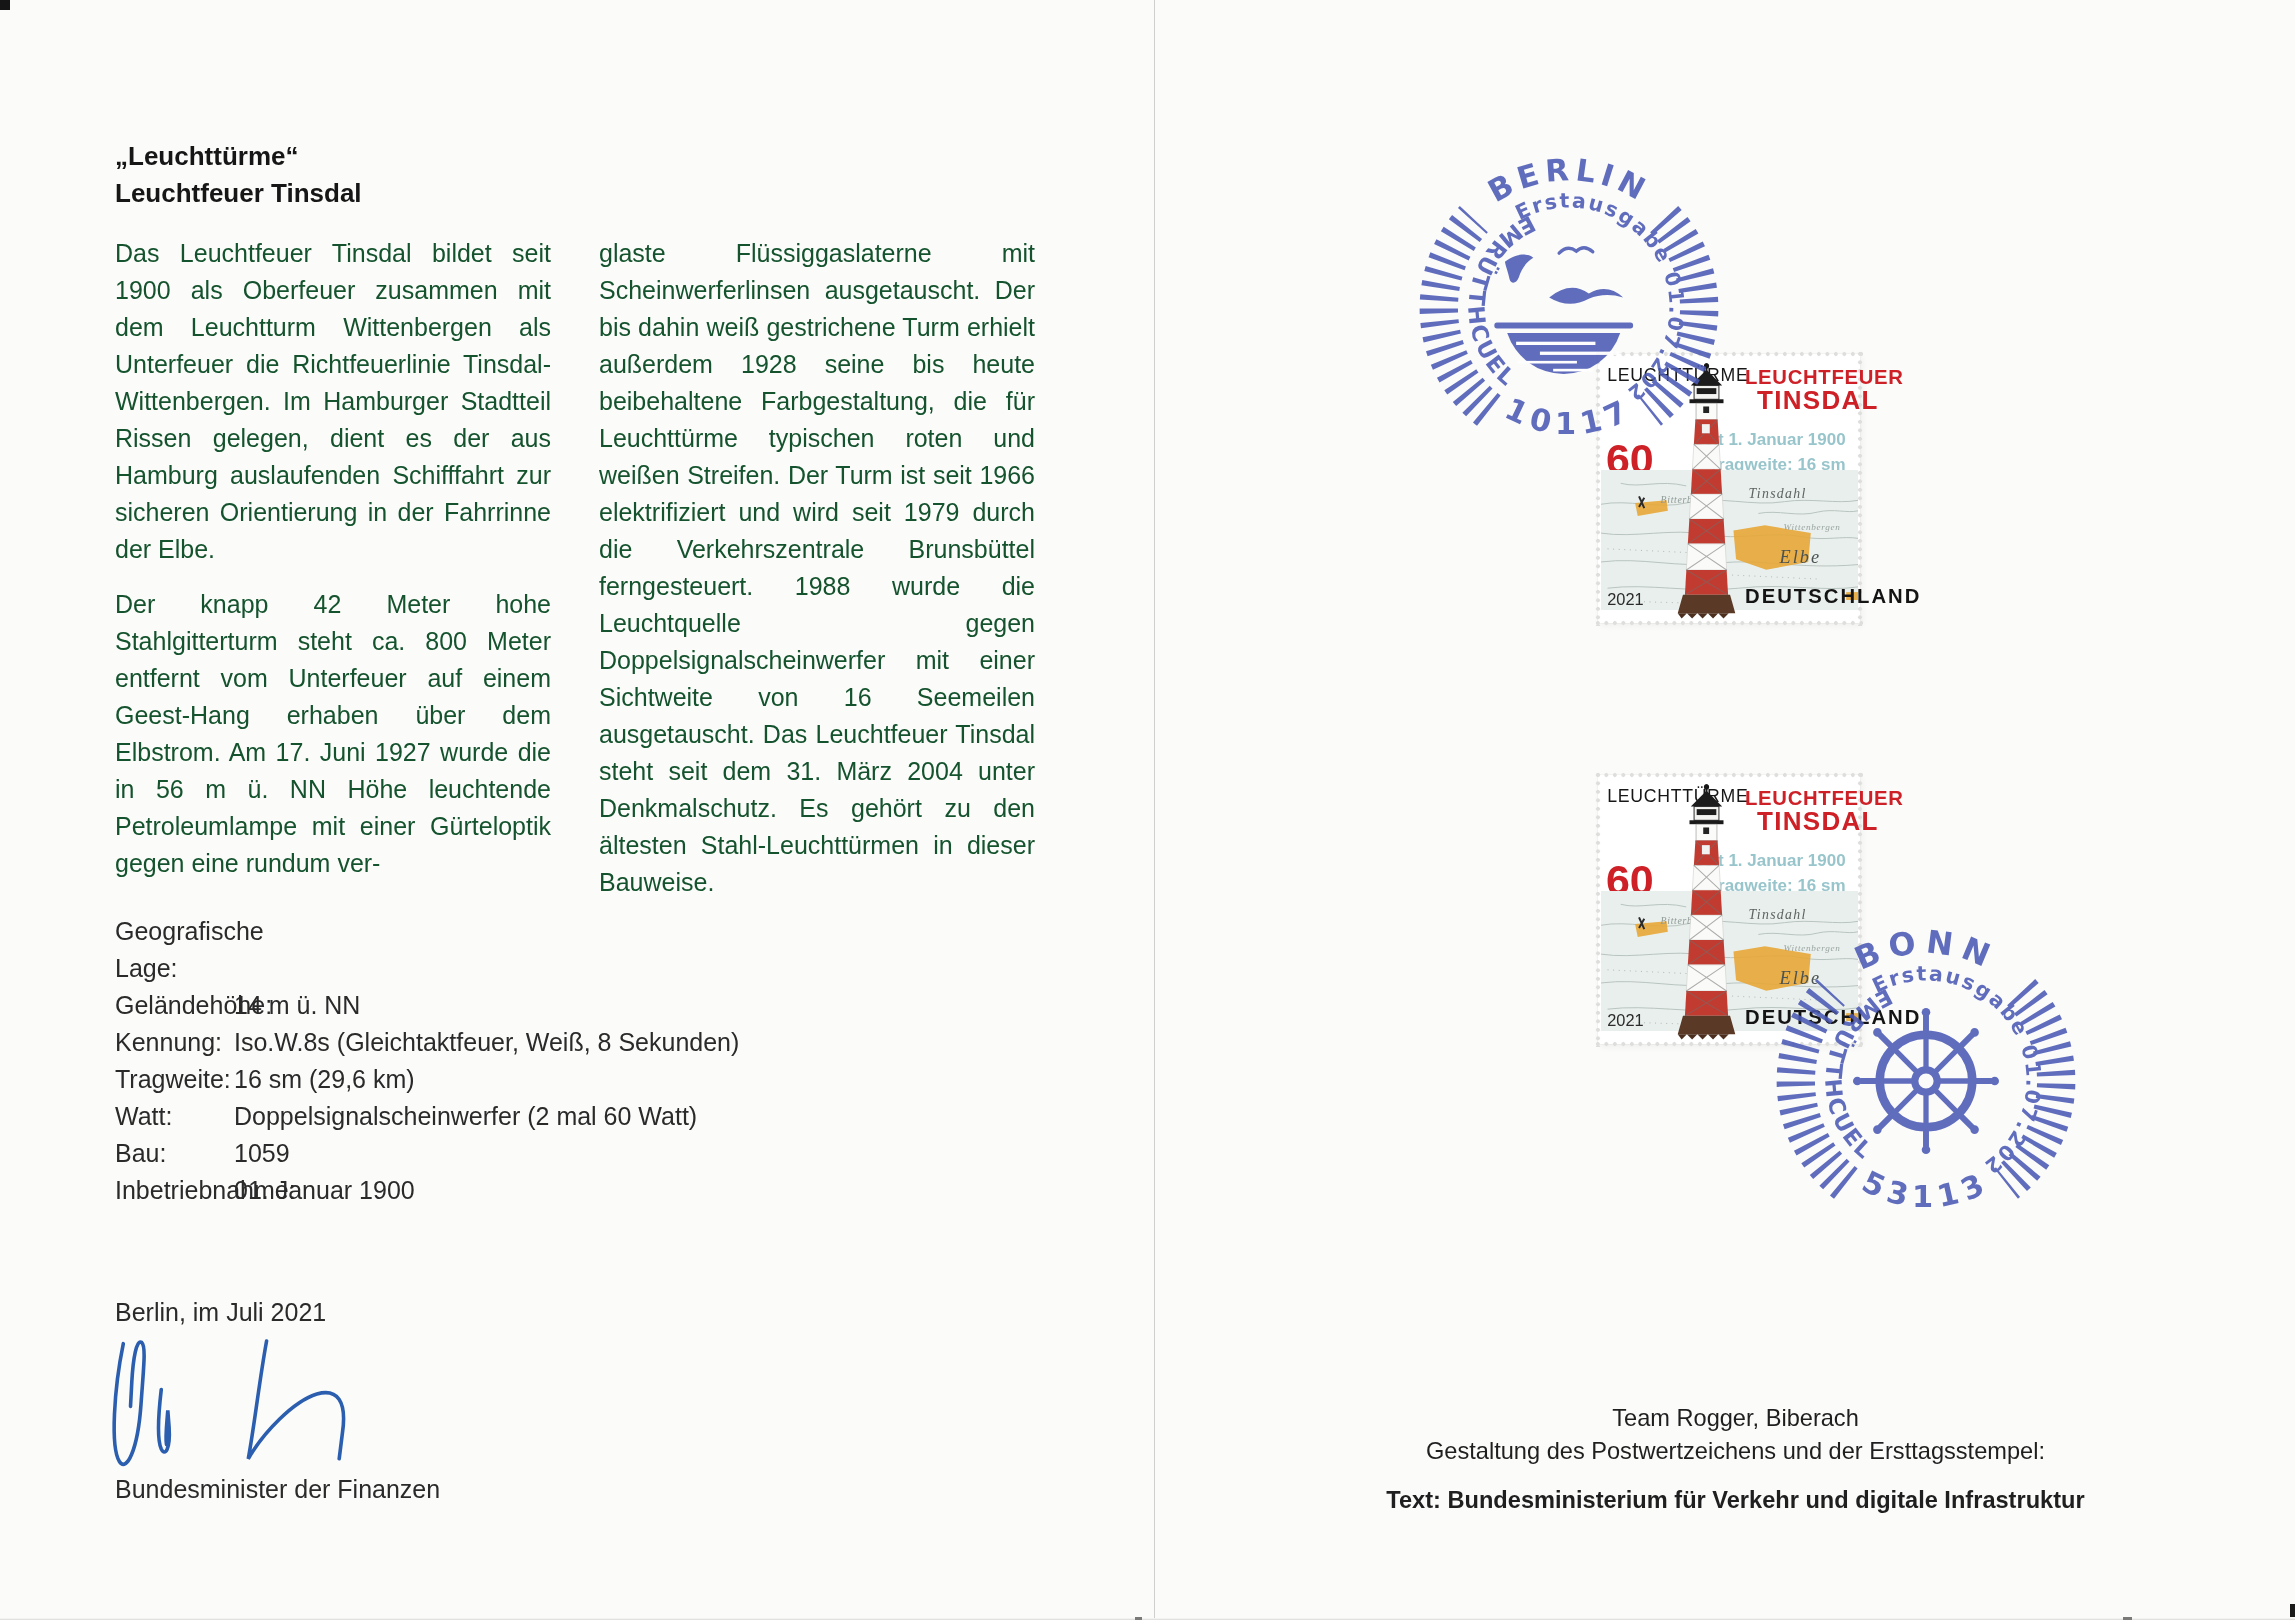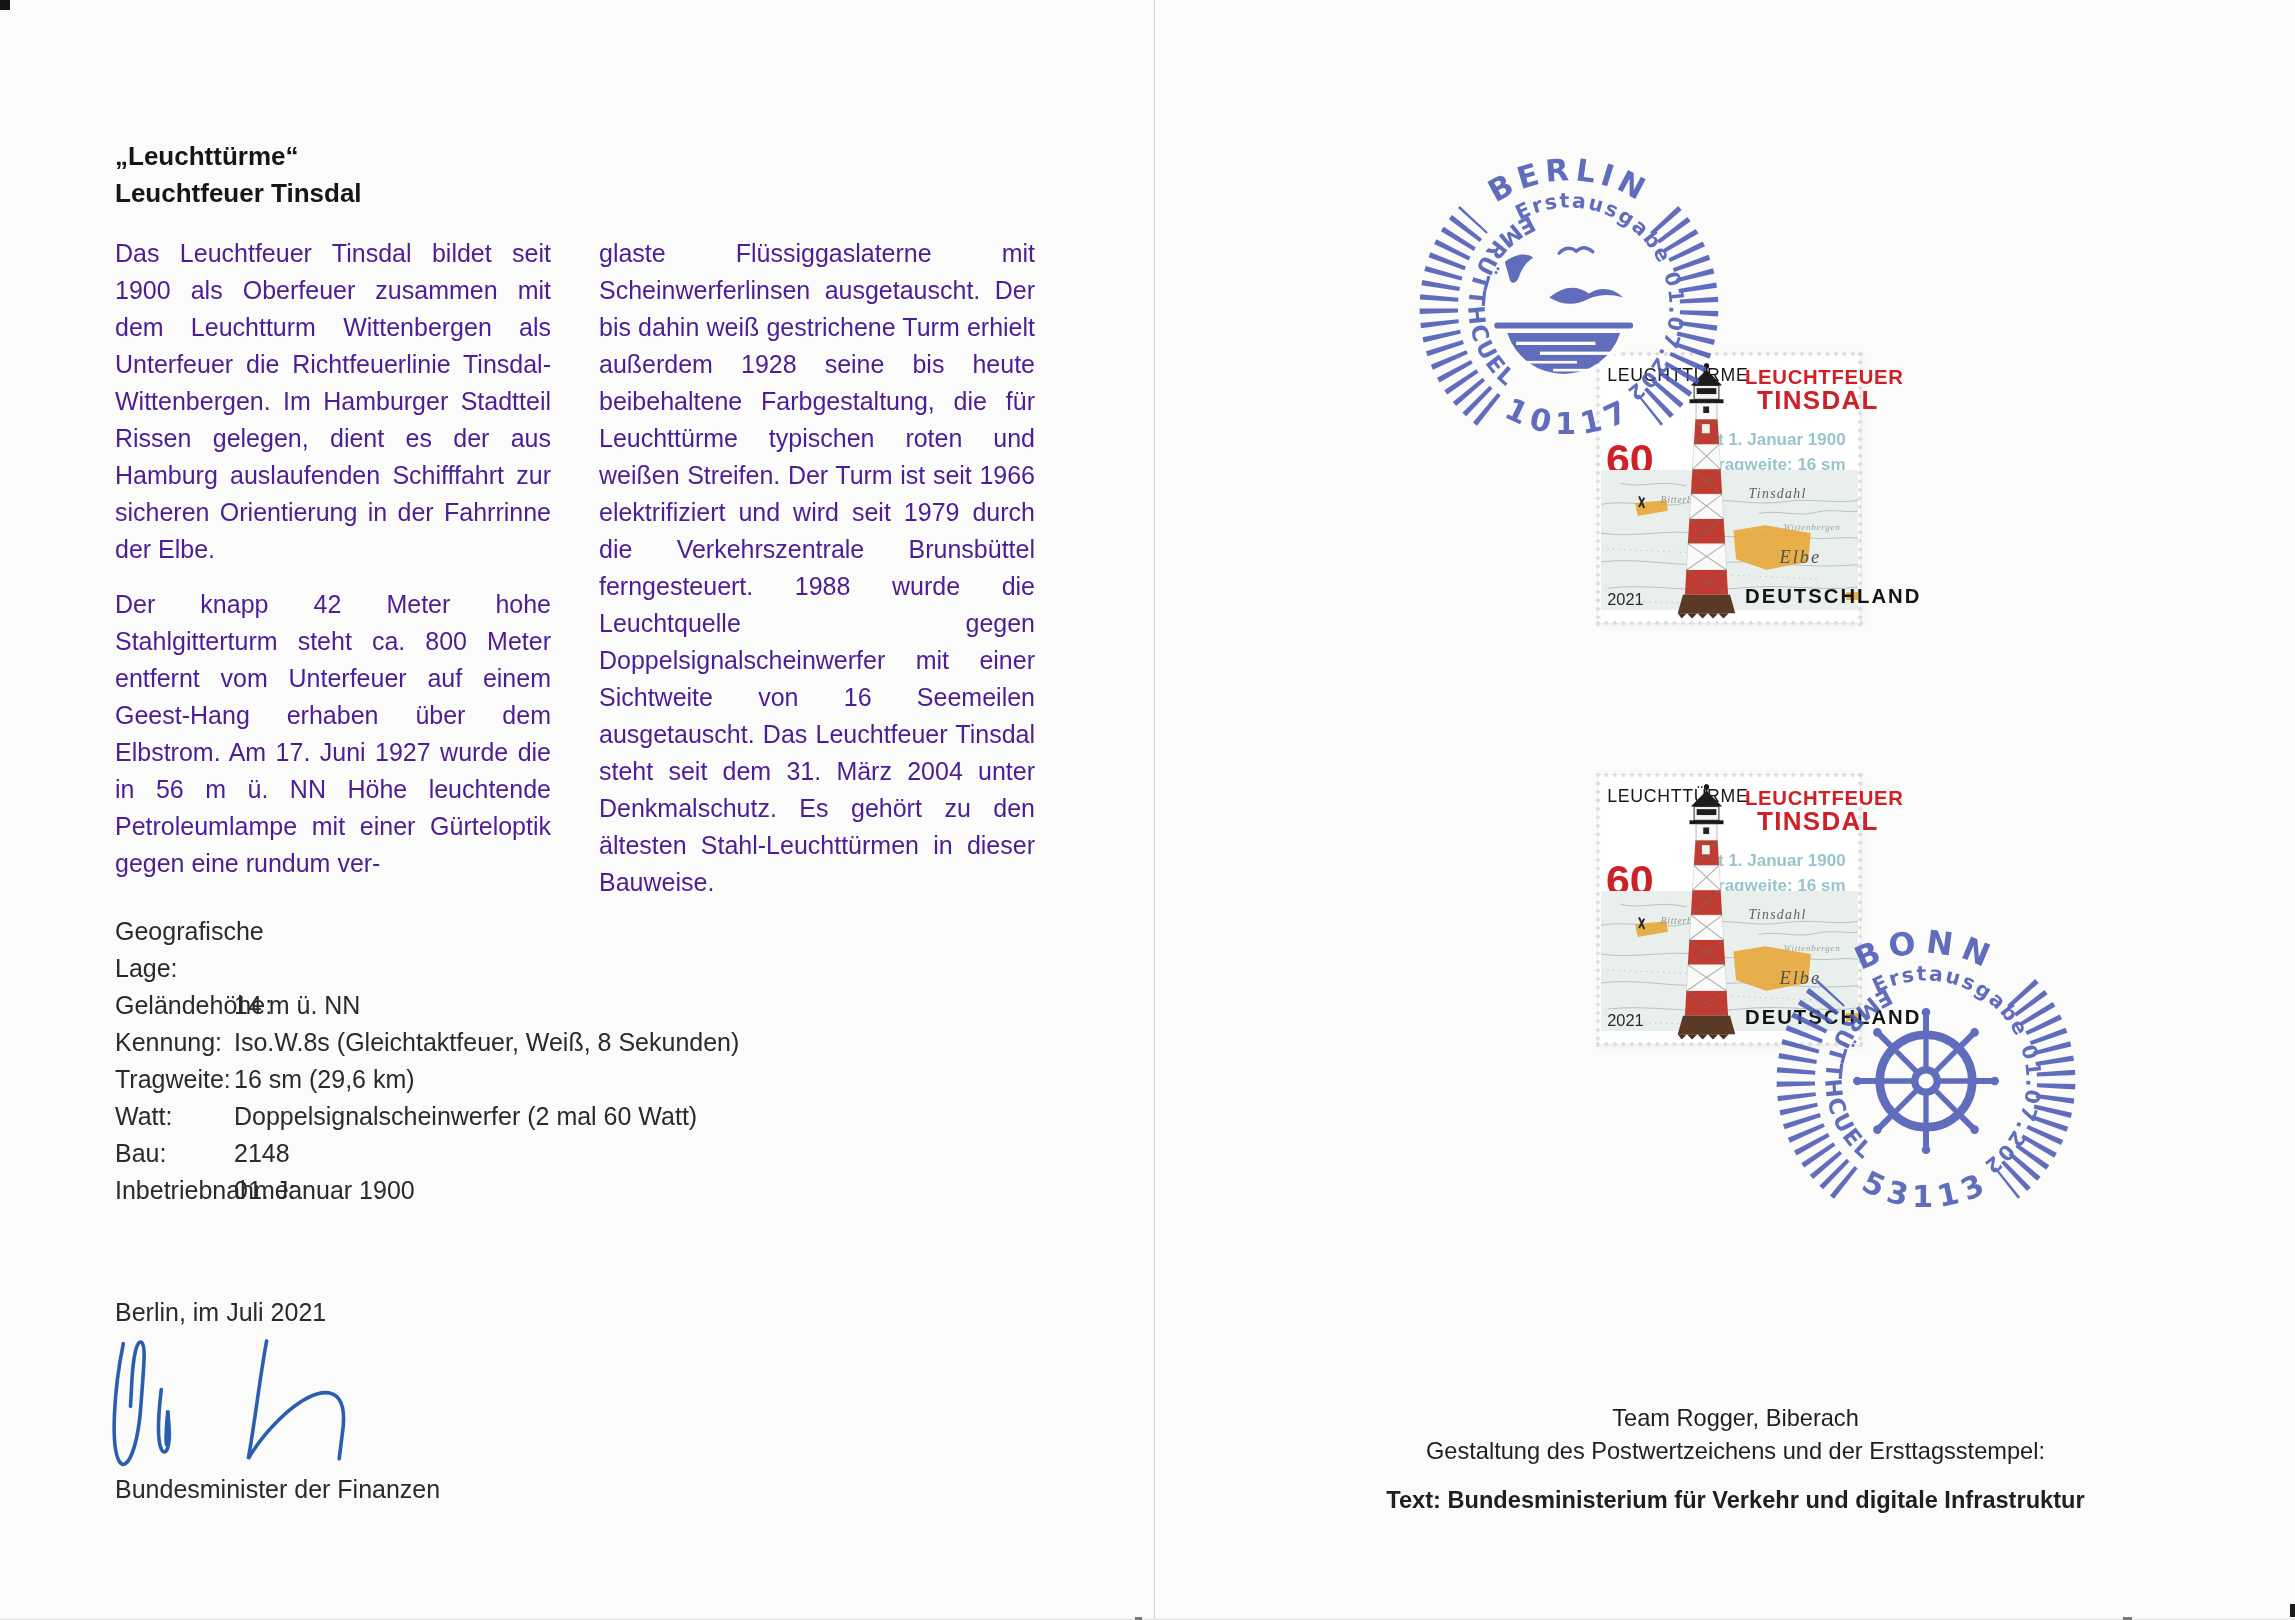--- a/index.html
+++ b/index.html
@@ -12,21 +12,21 @@
     background:linear-gradient(to right,#ececea,#cfcfcd,#f2f2f0);}
   .corner-mark-tl{position:absolute;left:0;top:0;width:9.8px;height:9.8px;background:#151515;}
   .corner-mark-br{position:absolute;right:0;bottom:3.9px;width:5.2px;height:13px;background:#1b1b1b;}
   .scan-edge-bottom{position:absolute;left:0;bottom:0;width:100%;height:3.3px;
     background:linear-gradient(#fbfbfa,#c8c8c6);}
   .scan-tick{position:absolute;background:#7a7a78;height:2.6px;bottom:1.3px;}
   
   .title-block{position:absolute;left:115px;top:138px;font-size:26px;line-height:37px;
     font-weight:bold;color:#161616;}
   .body-columns{position:absolute;left:115px;top:235px;width:920px;display:flex;gap:48px;}
-  .body-col{width:436px;font-size:25px;line-height:37px;text-align:justify;color:#4c1d95;}
+  .body-col{width:436px;font-size:25px;line-height:37px;text-align:justify;color:#14532d;}
   .body-col p{margin:0;}
   .body-col p + p{margin-top:17.7px;}
   .facts{position:absolute;left:115px;top:913px;font-size:25px;line-height:37px;color:#2a2a2a;}
   .fact-row{display:flex;}
   .fact-label{width:119px;flex:0 0 119px;}
   .fact-value{white-space:nowrap;}
   .dateline{position:absolute;left:115px;top:1298px;font-size:25px;color:#2a2a2a;}
   .signature-box{position:absolute;left:105px;top:1329px;width:314px;height:151px;}
   .signatory{position:absolute;left:115px;top:1475px;font-size:25px;color:#2a2a2a;}
   
@@ -118,21 +118,21 @@
     <div class="fact-row">
       <div class="fact-label">Tragweite:</div>
       <div class="fact-value">16 sm (29,6 km)</div>
     </div>
     <div class="fact-row">
       <div class="fact-label">Watt:</div>
       <div class="fact-value">Doppelsignalscheinwerfer (2 mal 60 Watt)</div>
     </div>
     <div class="fact-row">
       <div class="fact-label">Bau:</div>
-      <div class="fact-value">2148</div>
+      <div class="fact-value">1059</div>
     </div>
     <div class="fact-row">
       <div class="fact-label">Inbetriebnahme:</div>
       <div class="fact-value">01. Januar 1900</div>
     </div>
   </div>
 
   <div class="dateline">Berlin, im Juli 2021</div>
 
   <div class="signature-box">

